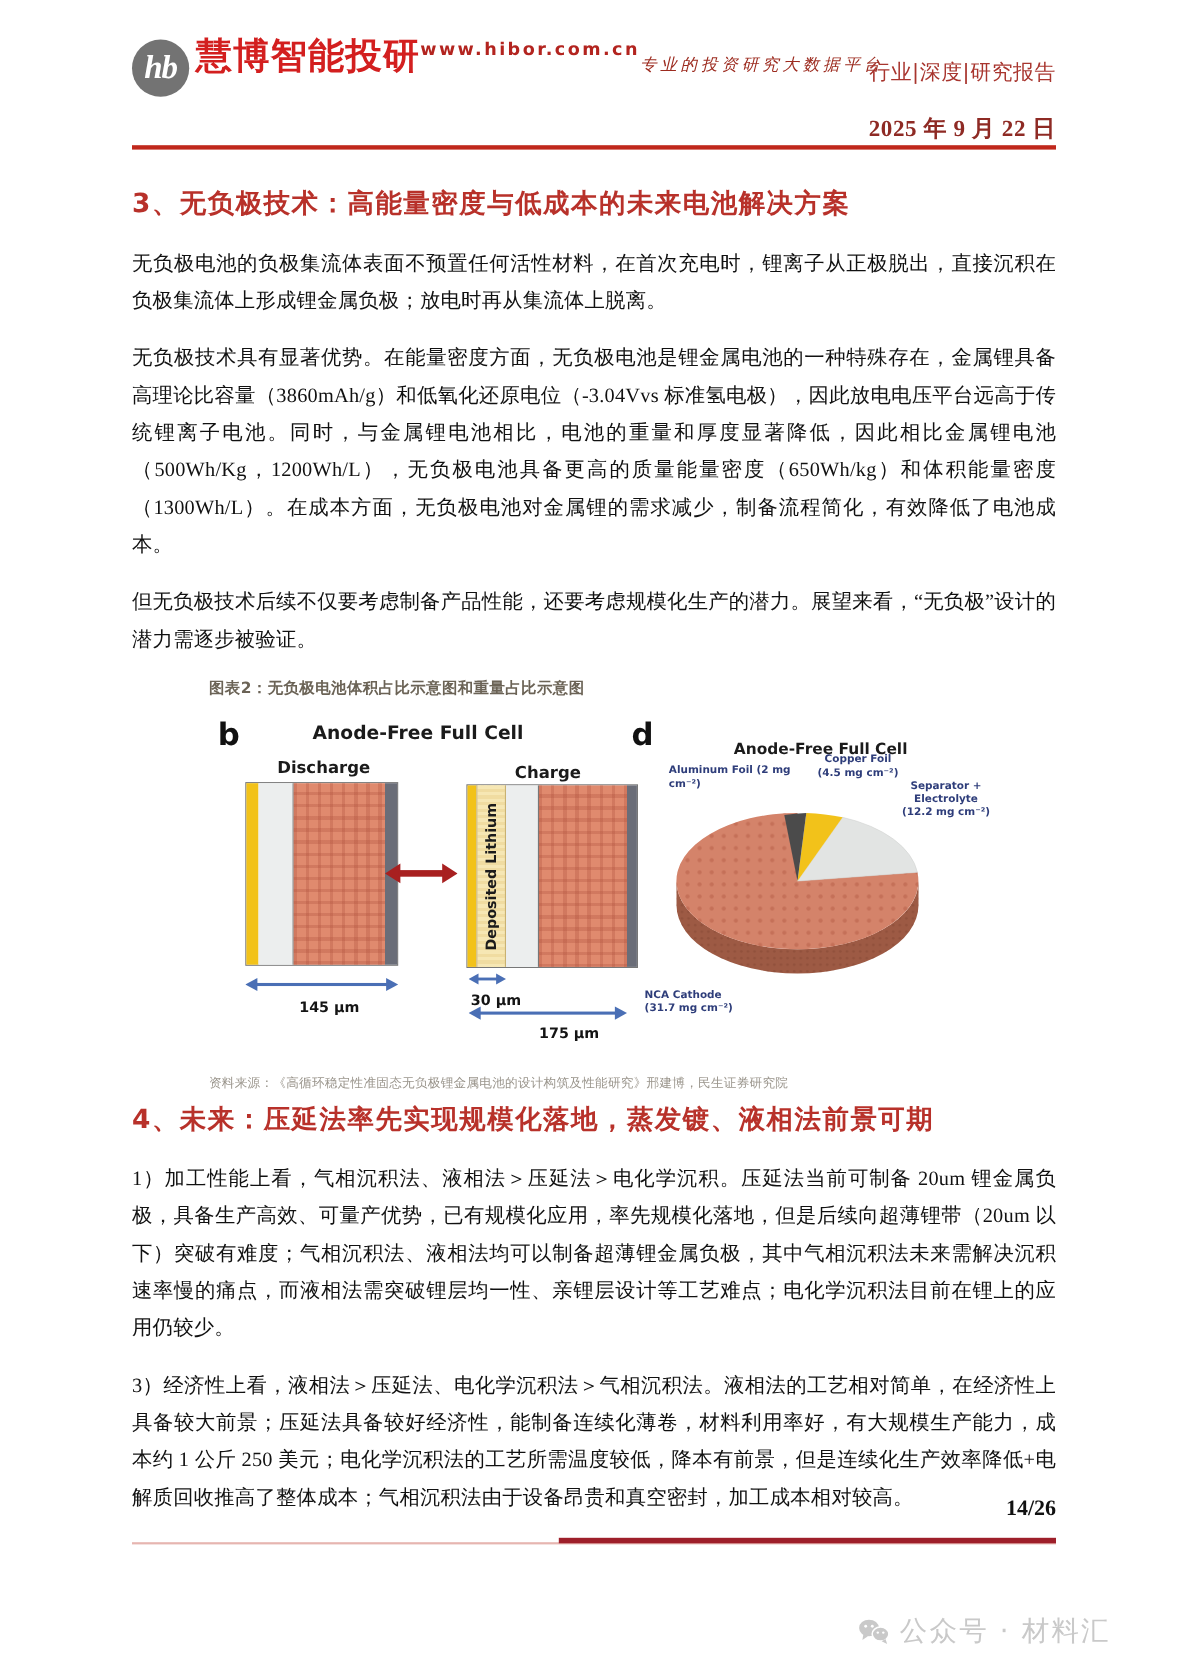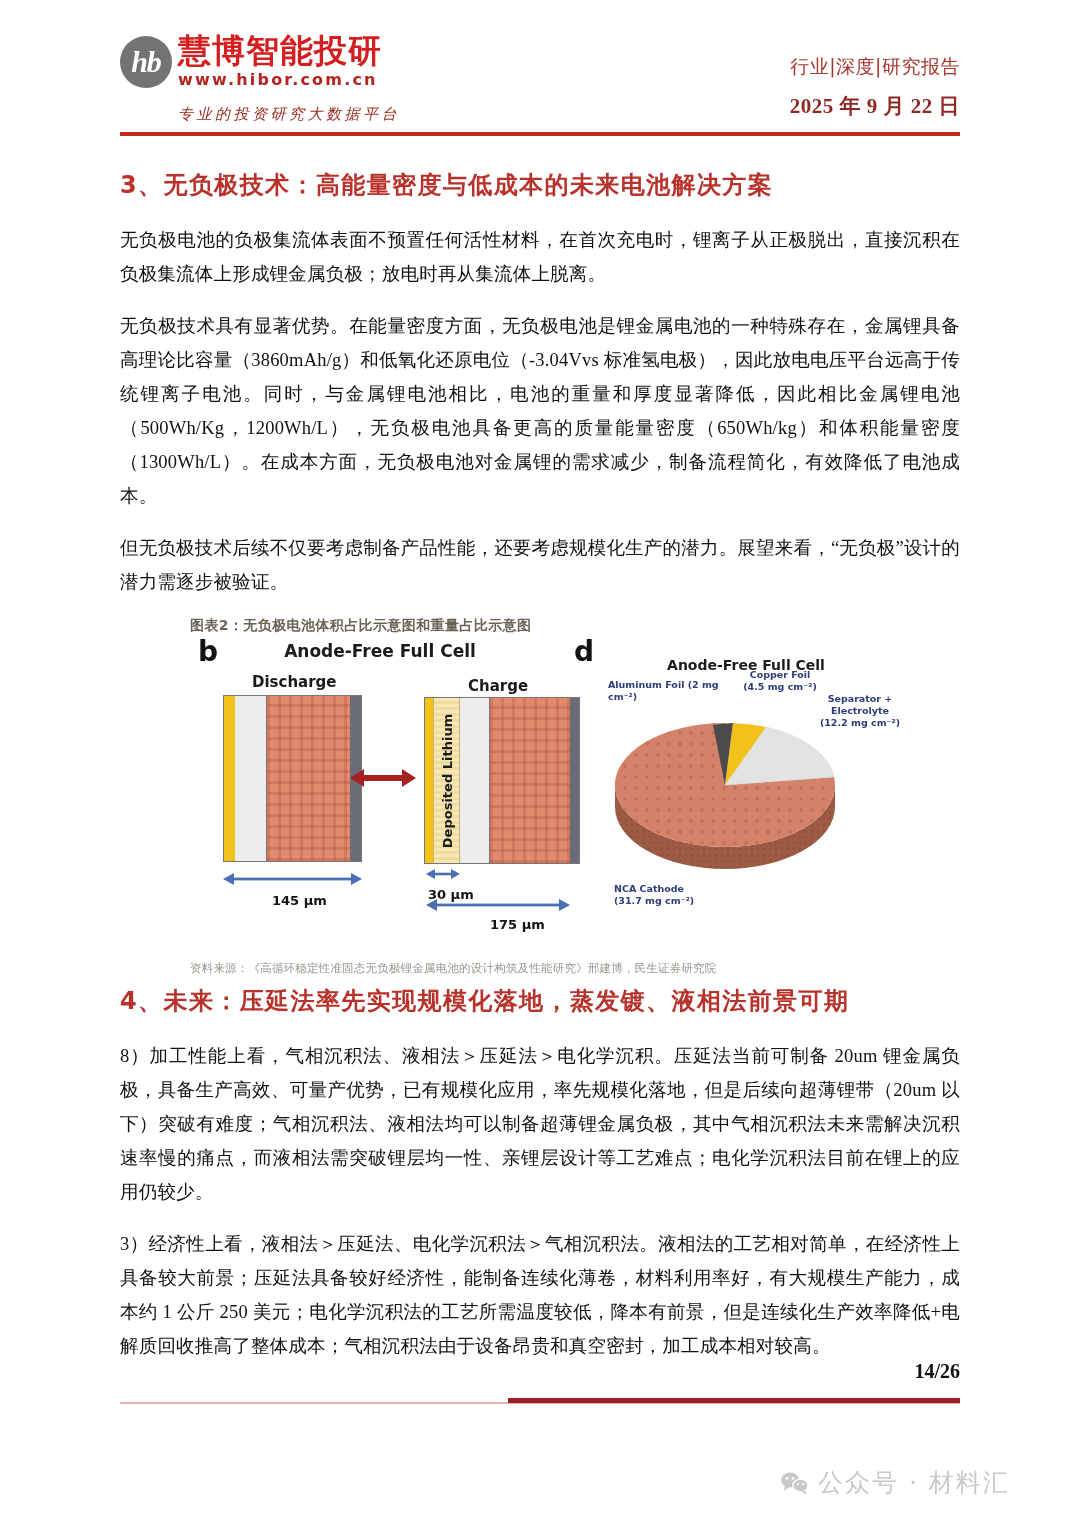--- a/index.html
+++ b/index.html
@@ -51,21 +51,21 @@
     display: flex;
     align-items: center;
     justify-content: center;
     margin-top: 2px;
     flex: 0 0 auto;
     letter-spacing: -1px;
   }
   .logo-text {
     margin-left: 6px;
     display: flex;
-    flex-direction: column;
+    flex-direction: row;
     line-height: 1;
   }
   .logo-title {
     font-family: "DejaVu Sans", sans-serif;
     font-weight: bold;
     font-size: 33px;
     color: #d31f1f;
     letter-spacing: 1px;
     line-height: 1.05;
   }
@@ -98,21 +98,21 @@
     font-size: 19px;
     color: #a8352e;
     letter-spacing: 0.5px;
     line-height: 1.5;
   }
   .header-date {
     font-family: "Liberation Serif", serif;
     font-weight: bold;
     font-size: 21px;
     color: #8e2a24;
-    margin-top: 11px;
+    margin-top: 22px;
     letter-spacing: 0.5px;
   }
   .header-rule {
     position: absolute;
     left: 120px;
     top: 132px;
     width: 840px;
     height: 4px;
     background: #c0281c;
   }
@@ -149,20 +149,21 @@
   
   .figure {
     margin: 8px 0 10px 0;
     padding-left: 70px;
   }
   .fig-caption {
     font-family: "DejaVu Sans", sans-serif;
     font-size: 14px;
     font-weight: bold;
     color: #6b6356;
+    margin-bottom: 16px;
     letter-spacing: 0.4px;
   }
   .fig-body {
     position: relative;
     width: 720px;
     height: 320px;
   }
   .fig-source {
     font-family: "DejaVu Sans", sans-serif;
     font-size: 11.5px;
@@ -297,21 +298,21 @@
     position: absolute;
     font-family: "DejaVu Sans", sans-serif;
     font-size: 9.5px;
     line-height: 12px;
     color: #2e3d7a;
     font-weight: bold;
   }
   .pl-al   { left: 26px;  top: 44px; width: 130px; }
   .pl-cu   { left: 152px; top: 34px; width: 92px; text-align: center; }
   .pl-sep  { left: 232px; top: 58px; width: 92px; text-align: center; }
-  .pl-nca  { left: 4px;   top: 248px; width: 120px; margin-left: 28px; }
+  .pl-nca  { left: 4px;   top: 248px; width: 120px; }
   .pie-label .sub { display: block; font-weight: bold; }
 
   
   .page-num {
     position: absolute;
     right: 120px;
     top: 1360px;
     font-family: "Liberation Serif", serif;
     font-weight: bold;
     font-size: 20px;
@@ -492,21 +493,21 @@
             <span class="sub">(31.7 mg cm⁻²)</span>
           </div>
         </div>
 
       </div>
 
       <div class="fig-source">资料来源：《高循环稳定性准固态无负极锂金属电池的设计构筑及性能研究》邢建博，民生证券研究院</div>
     </div>
 
     <h2 class="section-title second">4、未来：压延法率先实现规模化落地，蒸发镀、液相法前景可期</h2>
-    <p class="para">8）加工性能上看，气相沉积法、液相法＞压延法＞电化学沉积。压延法当前可制备 20um 锂金属负极，具备生产高效、可量产优势，已有规模化应用，率先规模化落地，但是后续向超薄锂带（20um 以下）突破有难度；气相沉积法、液相法均可以制备超薄锂金属负极，其中气相沉积法未来需解决沉积速率慢的痛点，而液相法需突破锂层均一性、亲锂层设计等工艺难点；电化学沉积法目前在锂上的应用仍较少。</p>
+    <p class="para">1）加工性能上看，气相沉积法、液相法＞压延法＞电化学沉积。压延法当前可制备 20um 锂金属负极，具备生产高效、可量产优势，已有规模化应用，率先规模化落地，但是后续向超薄锂带（20um 以下）突破有难度；气相沉积法、液相法均可以制备超薄锂金属负极，其中气相沉积法未来需解决沉积速率慢的痛点，而液相法需突破锂层均一性、亲锂层设计等工艺难点；电化学沉积法目前在锂上的应用仍较少。</p>
     <p class="para">3）经济性上看，液相法＞压延法、电化学沉积法＞气相沉积法。液相法的工艺相对简单，在经济性上具备较大前景；压延法具备较好经济性，能制备连续化薄卷，材料利用率好，有大规模生产能力，成本约 1 公斤 250 美元；电化学沉积法的工艺所需温度较低，降本有前景，但是连续化生产效率降低+电解质回收推高了整体成本；气相沉积法由于设备昂贵和真空密封，加工成本相对较高。</p>
   </div>
 
   <div class="page-num">14/26</div>
   <div class="footer-rule-thin"></div>
   <div class="footer-rule-thick"></div>
 
   <div class="watermark">
     <svg width="30" height="24" viewBox="0 0 30 24">
       <ellipse cx="10" cy="9" rx="9" ry="7.6" fill="#c9c9c9"></ellipse>

